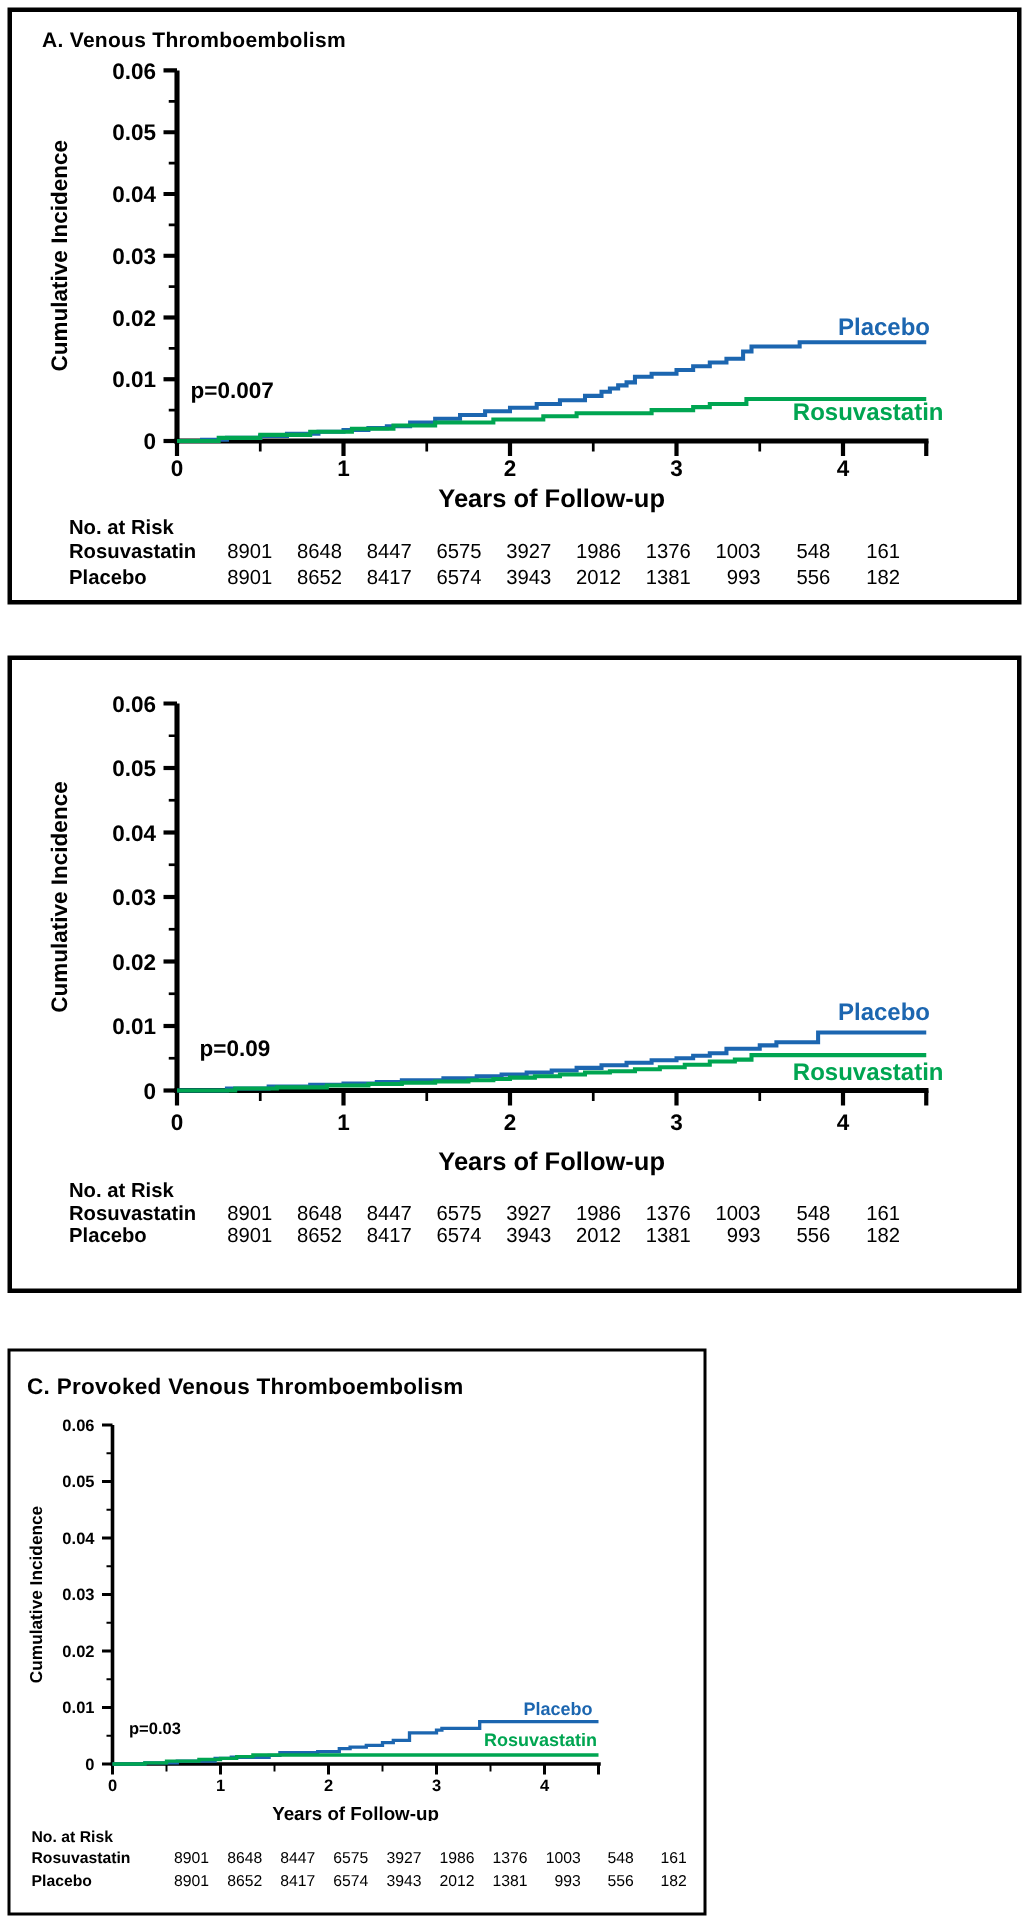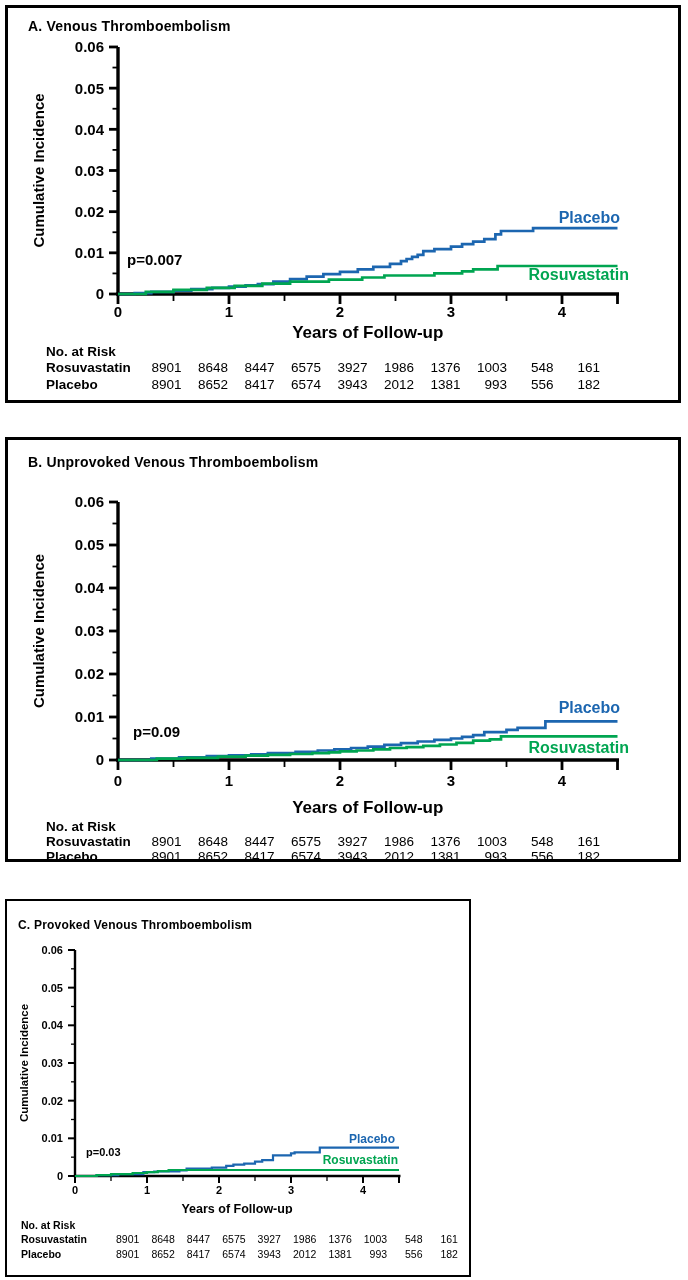--- a/index.html
+++ b/index.html
@@ -4,21 +4,21 @@
 <style>
   html,body{margin:0;padding:0;background:#fff;}
   body{width:688px;height:1280px;overflow:hidden;font-family:"Liberation Sans",sans-serif;color:#000;}
   .page{position:relative;width:688px;height:1280px;background:#fff;}
   .panel{box-sizing:border-box;border:3px solid #000;margin-left:5px;background:#fff;overflow:hidden;}
   .panel-a{width:676px;height:398px;margin-top:5px;}
   .panel-b{width:676px;height:425px;margin-top:34px;}
   .panel-c{width:466px;height:378px;margin-top:37px;border-width:2.5px;}
   .panel-title{font-weight:bold;font-size:14px;line-height:21px;padding:8px 0 0 20px;letter-spacing:.2px;}
   .panel-b .panel-title{padding-top:12px;}
-  .panel-c .panel-title{font-size:12px;line-height:16px;padding:16px 0 0 11px;}
+  .panel-c .panel-title{font-size:15px;line-height:16px;padding:16px 0 0 11px;}
   svg{display:block;}
   svg text{font-family:"Liberation Sans",sans-serif;}
   .risk{font-size:13.5px;margin-top:2px;}
   .risk-header{font-weight:bold;padding-left:38px;line-height:15px;}
   .risk-row{display:flex;padding-left:38px;line-height:17px;}
   .panel-b .risk-row{line-height:15px;}
   .risk-label{font-weight:bold;width:89px;flex:0 0 auto;}
   .risk-cells{display:flex;width:465px;flex:0 0 auto;}
   .risk-cells .cell{width:46.5px;text-align:right;font-weight:normal;}
   .panel-c .risk{font-size:10.5px;margin-top:4px;}
@@ -110,21 +110,20 @@
             <span class="cell">1381</span>
             <span class="cell">993</span>
             <span class="cell">556</span>
             <span class="cell">182</span>
           </span>
       </div>
     </div>
   </div>
 
   <div class="panel panel-b">
-    <div class="panel-title">B. Unprovoked Venous Thromboembolism</div>
     <svg id="plot1" viewBox="0 0 670 344" width="670" height="344">
         <line x1="110" y1="29" x2="110" y2="288.7" stroke="#000" stroke-width="3.4"></line>
         <line x1="108.3" y1="287" x2="611" y2="287" stroke="#000" stroke-width="3.4"></line>
         <line x1="101" y1="287" x2="110" y2="287" stroke="#000" stroke-width="2.8"></line>
         <text x="96" y="292.4" text-anchor="end" font-size="15" font-weight="700" fill="#000">0</text>
         <line x1="101" y1="244" x2="110" y2="244" stroke="#000" stroke-width="2.8"></line>
         <text x="96" y="249.4" text-anchor="end" font-size="15" font-weight="700" fill="#000">0.01</text>
         <line x1="101" y1="201" x2="110" y2="201" stroke="#000" stroke-width="2.8"></line>
         <text x="96" y="206.4" text-anchor="end" font-size="15" font-weight="700" fill="#000">0.02</text>
         <line x1="101" y1="158" x2="110" y2="158" stroke="#000" stroke-width="2.8"></line>

